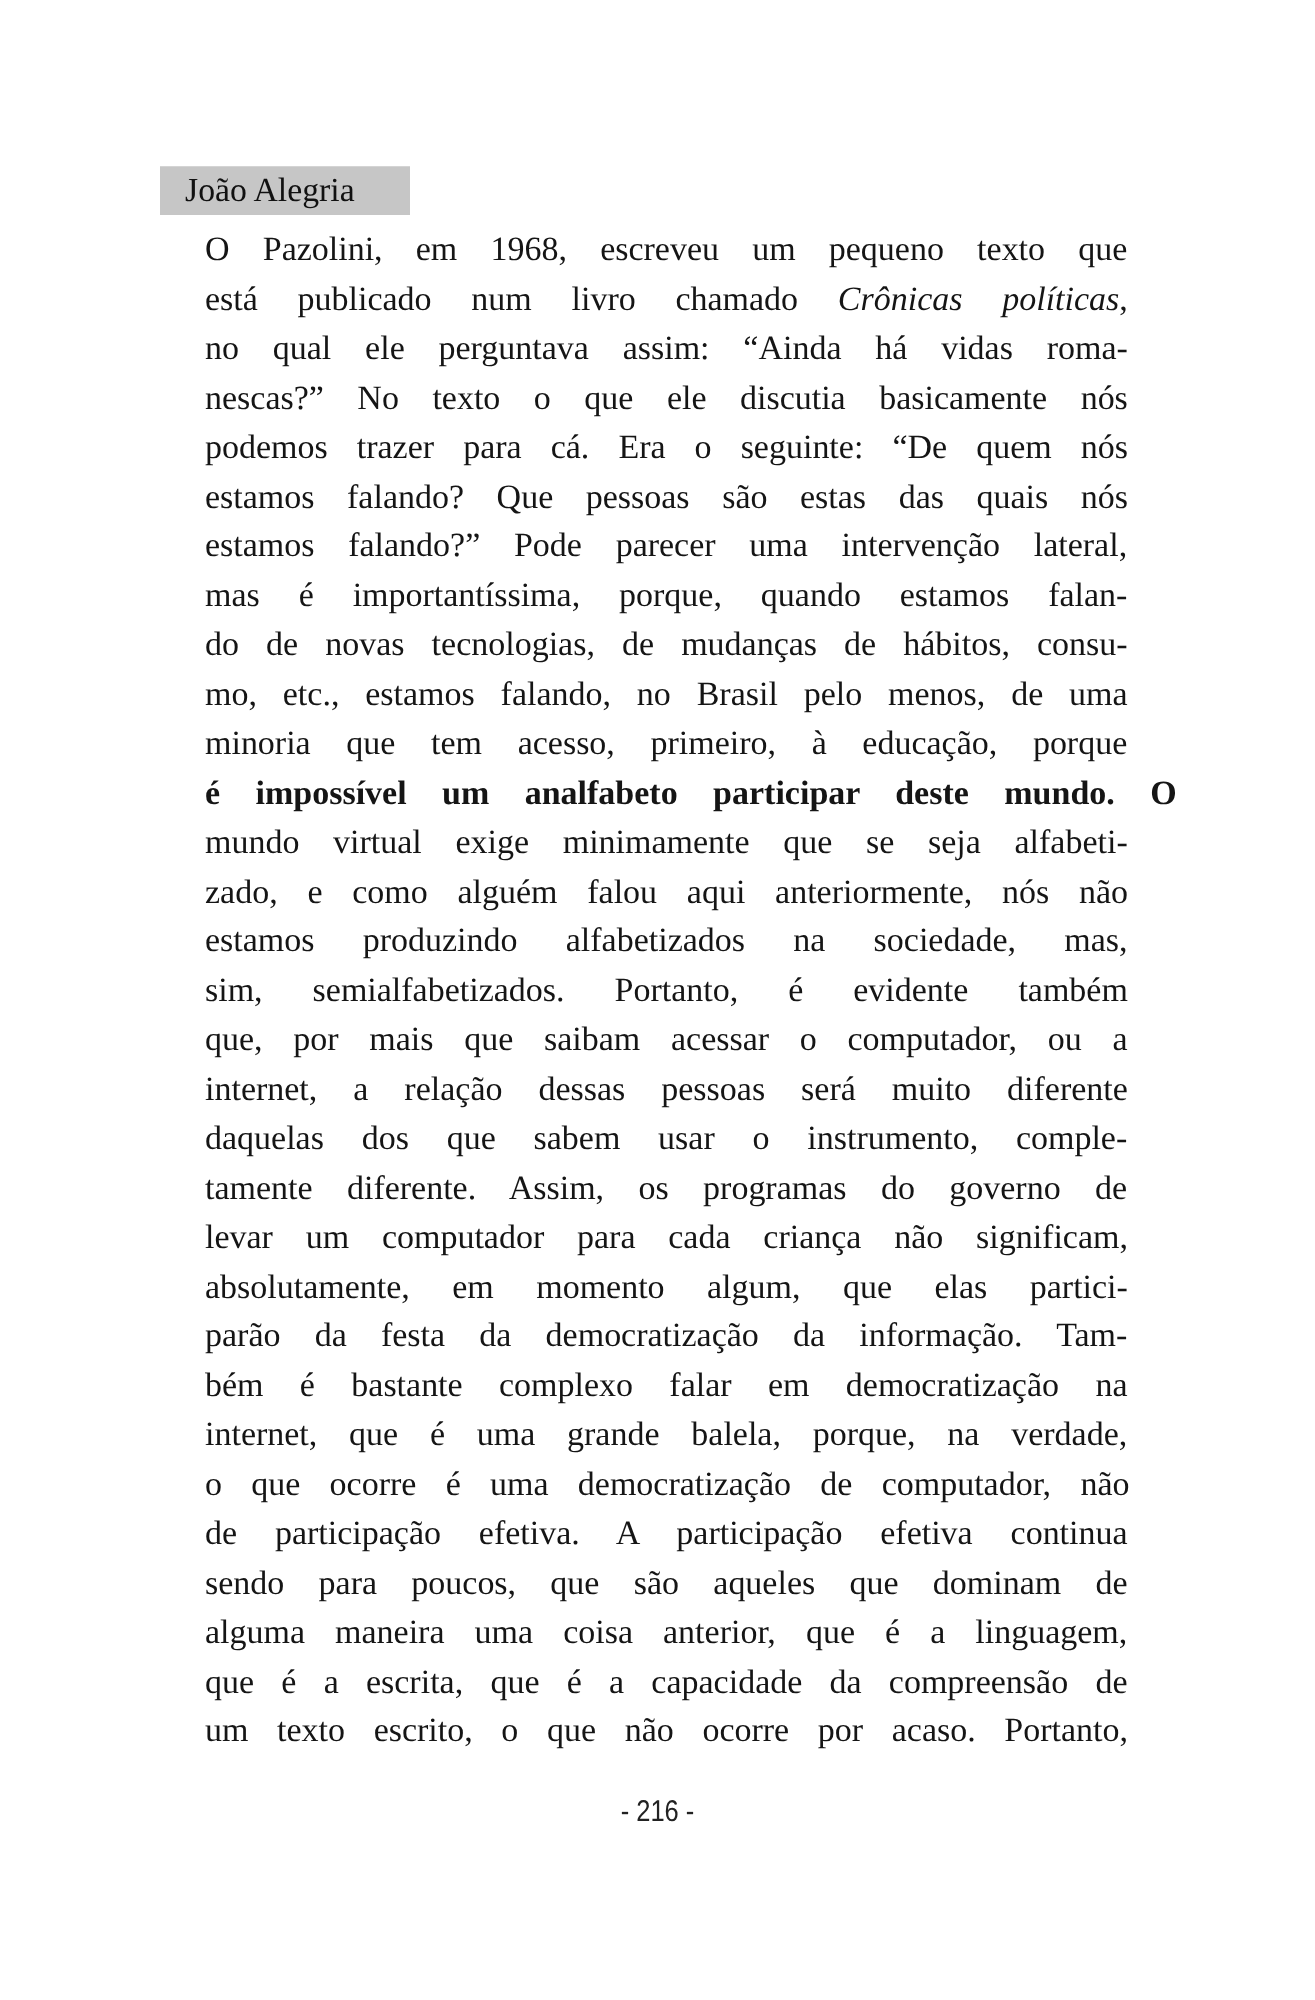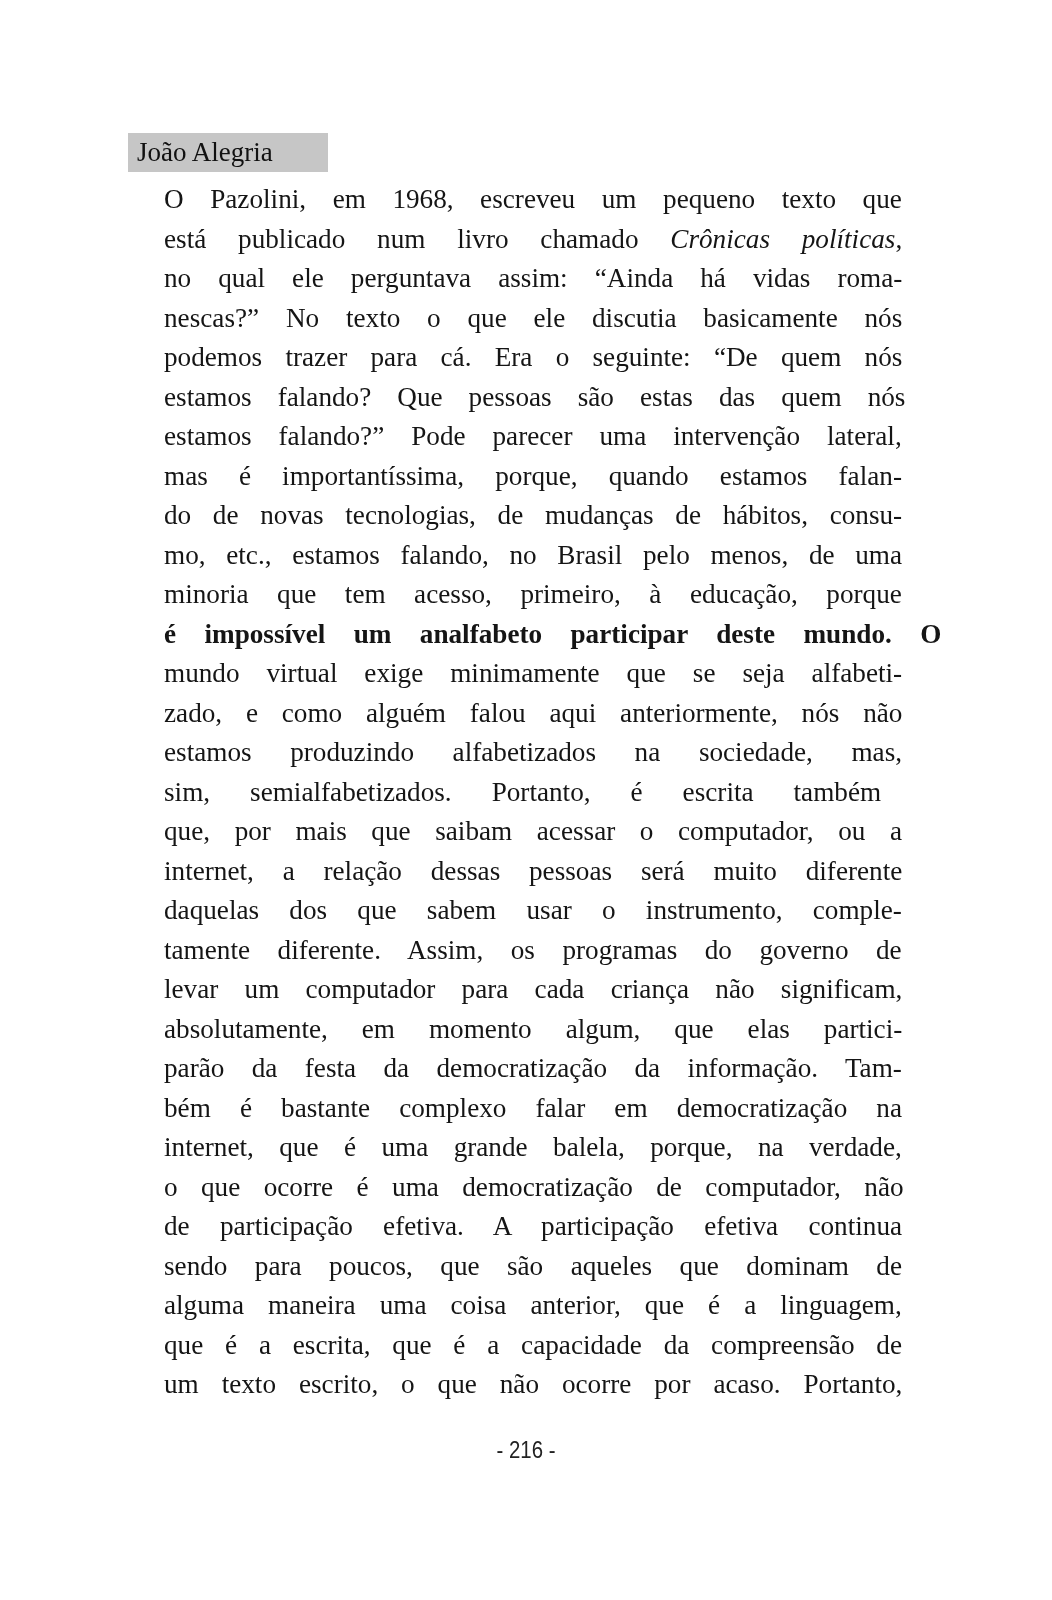--- a/index.html
+++ b/index.html
@@ -23,21 +23,21 @@
       background: #ffffff;
     }
     .speaker {
       position: absolute;
       left: 128px;
       top: 133px;
       width: 200px;
       height: 39px;
       background: #c6c6c6;
       box-sizing: border-box;
-      padding-left: 9px;
+      padding-left: 20px;
       font-family: "Liberation Serif", "DejaVu Serif", serif;
       font-size: 27px;
       line-height: 39px;
       color: #111;
       white-space: nowrap;
     }
     .body-text {
       position: absolute;
       left: 164px;
       top: 180px;
@@ -81,31 +81,31 @@
   <div class="speaker">
     <span>João Alegria</span>
   </div>
 
   <div class="body-text" id="body-text">
       <span class="line" style="display: block; width: 738px; word-spacing: 19.75px; text-align: left; text-align-last: left;"><span>O Pazolini, em 1968, escreveu um pequeno texto que</span></span>
       <span class="line" style="display: block; width: 738px; word-spacing: 25px; text-align: left; text-align-last: left;"><span>está publicado num livro chamado </span><em>Crônicas políticas</em><span>,</span></span>
       <span class="line" style="display: block; width: 738px; word-spacing: 20.25px; text-align: left; text-align-last: left;"><span>no qual ele perguntava assim: “Ainda há vidas roma-</span></span>
       <span class="line" style="display: block; width: 738px; word-spacing: 20px; text-align: left; text-align-last: left;"><span>nescas?” No texto o que ele discutia basicamente nós</span></span>
       <span class="line" style="display: block; width: 738px; word-spacing: 16.4444px; text-align: left; text-align-last: left;"><span>podemos trazer para cá. Era o seguinte: “De quem nós</span></span>
-      <span class="line" style="display: block; width: 738px; word-spacing: 19.25px; text-align: left; text-align-last: left;"><span>estamos falando? Que pessoas são estas das quem nós</span></span>
+      <span class="line" style="display: block; width: 738px; word-spacing: 19.25px; text-align: left; text-align-last: left;"><span>estamos falando? Que pessoas são estas das quais nós</span></span>
       <span class="line" style="display: block; width: 738px; word-spacing: 20.1667px; text-align: right; text-align-last: left;"><span>estamos falando?” Pode parecer uma intervenção lateral,</span></span>
       <span class="line" style="display: block; width: 738px; word-spacing: 24.3333px; text-align: left; text-align-last: left;"><span>mas é importantíssima, porque, quando estamos falan-</span></span>
       <span class="line" style="display: block; width: 738px; word-spacing: 14.875px; text-align: left; text-align-last: left;"><span>do de novas tecnologias, de mudanças de hábitos, consu-</span></span>
       <span class="line" style="display: block; width: 738px; word-spacing: 13.8889px; text-align: left; text-align-last: left;"><span>mo, etc., estamos falando, no Brasil pelo menos, de uma</span></span>
       <span class="line" style="display: block; width: 738px; word-spacing: 21.7143px; text-align: center; text-align-last: left;"><span>minoria que tem acesso, primeiro, à educação, porque</span></span>
       <span class="line" style="display: block; width: 738px; word-spacing: 21.5714px; text-align: left; text-align-last: left; font-weight: bold;"><span>é impossível um analfabeto participar deste mundo. O</span></span>
       <span class="line" style="display: block; width: 738px; word-spacing: 20.1429px; text-align: left; text-align-last: left;"><span>mundo virtual exige minimamente que se seja alfabeti-</span></span>
       <span class="line" style="display: block; width: 738px; word-spacing: 17px; text-align: left; text-align-last: left;"><span>zado, e como alguém falou aqui anteriormente, nós não</span></span>
       <span class="line" style="display: block; width: 738px; word-spacing: 31.8px; text-align: left; text-align-last: left;"><span>estamos produzindo alfabetizados na sociedade, mas,</span></span>
-      <span class="line" style="display: block; width: 738px; word-spacing: 33.2px; text-align: left; text-align-last: left;"><span>sim, semialfabetizados. Portanto, é escrita também</span></span>
+      <span class="line" style="display: block; width: 738px; word-spacing: 33.2px; text-align: left; text-align-last: left;"><span>sim, semialfabetizados. Portanto, é evidente também</span></span>
       <span class="line" style="display: block; width: 738px; word-spacing: 17.7778px; text-align: left; text-align-last: left;"><span>que, por mais que saibam acessar o computador, ou a</span></span>
       <span class="line" style="display: block; width: 738px; word-spacing: 22px; text-align: left; text-align-last: left;"><span>internet, a relação dessas pessoas será muito diferente</span></span>
       <span class="line" style="display: block; width: 738px; word-spacing: 23.4286px; text-align: left; text-align-last: left;"><span>daquelas dos que sabem usar o instrumento, comple-</span></span>
       <span class="line" style="display: block; width: 738px; word-spacing: 20.7143px; text-align: left; text-align-last: left;"><span>tamente diferente. Assim, os programas do governo de</span></span>
       <span class="line" style="display: block; width: 738px; word-spacing: 19.4286px; text-align: left; text-align-last: left;"><span>levar um computador para cada criança não significam,</span></span>
       <span class="line" style="display: block; width: 738px; word-spacing: 27.1667px; text-align: left; text-align-last: left;"><span>absolutamente, em momento algum, que elas partici-</span></span>
       <span class="line" style="display: block; width: 738px; word-spacing: 20.5714px; text-align: left; text-align-last: left;"><span>parão da festa da democratização da informação. Tam-</span></span>
       <span class="line" style="display: block; width: 738px; word-spacing: 22.2857px; text-align: left; text-align-last: left;"><span>bém é bastante complexo falar em democratização na</span></span>
       <span class="line" style="display: block; width: 738px; word-spacing: 18.625px; text-align: left; text-align-last: left;"><span>internet, que é uma grande balela, porque, na verdade,</span></span>
       <span class="line" style="display: block; width: 738px; word-spacing: 16.625px; text-align: left; text-align-last: left;"><span>o que ocorre é uma democratização de computador, não</span></span>

